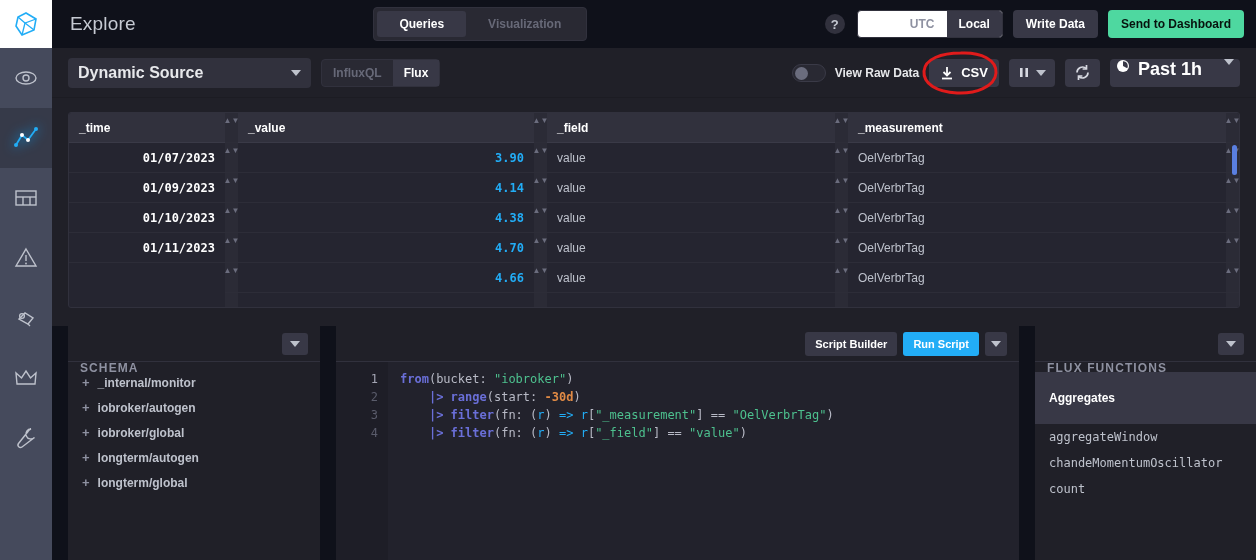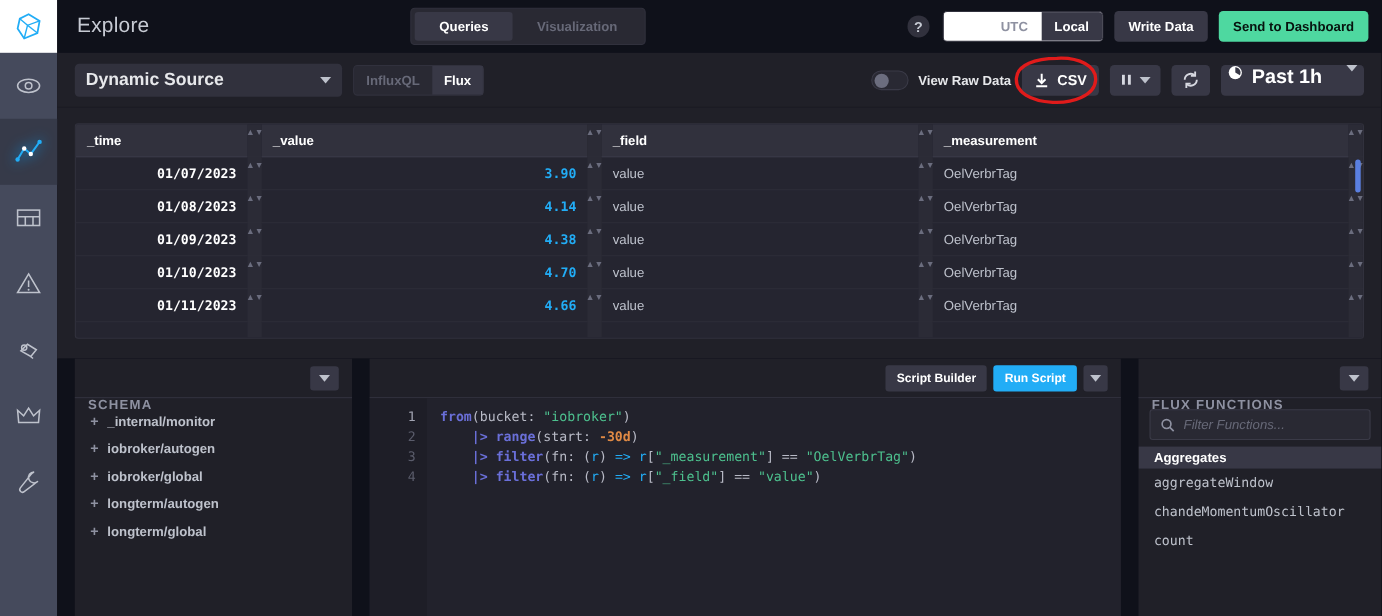--- a/index.html
+++ b/index.html
@@ -210,21 +210,21 @@
   .k-arrow { color: #22adf6; }
   .k-var { color: #22adf6; }
 
   .search-box {
     margin: 0 10px 6px; height: 28px; background: #292933; border: 1px solid #3a3a47;
     border-radius: 3px; display: flex; align-items: center; gap: 8px; padding: 0 9px;
   }
   .search-ph { color: #676978; font-size: 12px; font-style: italic; }
   .func-cat {
     background: #383846; color: #ffffff; font-size: 12px; font-weight: bold;
-    padding: 3px 14px;
+    padding: 19px 14px;
   }
   .func-item {
     color: #bec2cc; font-size: 12px; padding: 6px 14px;
     font-family: "DejaVu Sans Mono", monospace;
   }
 </style>
 </head>
 <body>
 
 <div class="app">
@@ -378,21 +378,20 @@
         <span class="caret" style="margin-left:14px"></span>
       </div>
     </div>
 
     <div class="table-region">
       <div class="table-shell">
 
         <div class="tcol c-time">
           <div class="th txt">_time</div>
           <div class="td time">01/07/2023</div>
-          <div class="td time">01/08/2023</div>
           <div class="td time">01/09/2023</div>
           <div class="td time">01/10/2023</div>
           <div class="td time">01/11/2023</div>
         </div>
 
         <div class="gutter">
           <div class="gutter-cell">▲▼</div>
           <div class="gutter-cell">▲▼</div>
           <div class="gutter-cell">▲▼</div>
           <div class="gutter-cell">▲▼</div>
@@ -519,27 +518,20 @@
 
       <div class="panel panel-funcs">
         <div class="panel-head">
           <span class="panel-title">FLUX FUNCTIONS</span>
           <span class="panel-head-spacer"></span>
           <span class="mini-btn">
             <span class="caret"></span>
           </span>
         </div>
         <div class="panel-body" style="padding:10px 0 0">
-          <div class="search-box">
-            <svg width="13" height="13" viewBox="0 0 13 13">
-              <circle cx="5.5" cy="5.5" r="4" fill="none" stroke="#8e91a1" stroke-width="1.5"></circle>
-              <line x1="8.5" y1="8.5" x2="12" y2="12" stroke="#8e91a1" stroke-width="1.5"></line>
-            </svg>
-            <span class="search-ph">Filter Functions...</span>
-          </div>
           <div class="func-cat">Aggregates</div>
           <div class="func-item">aggregateWindow</div>
           <div class="func-item">chandeMomentumOscillator</div>
           <div class="func-item">count</div>
         </div>
       </div>
 
     </div>
   </div>
 </div>

